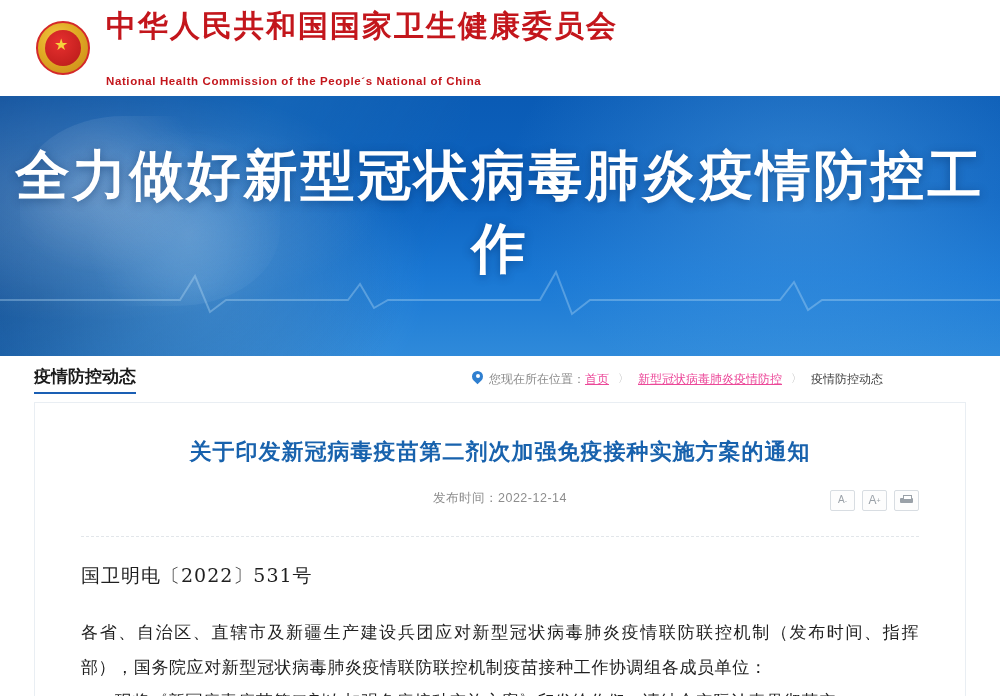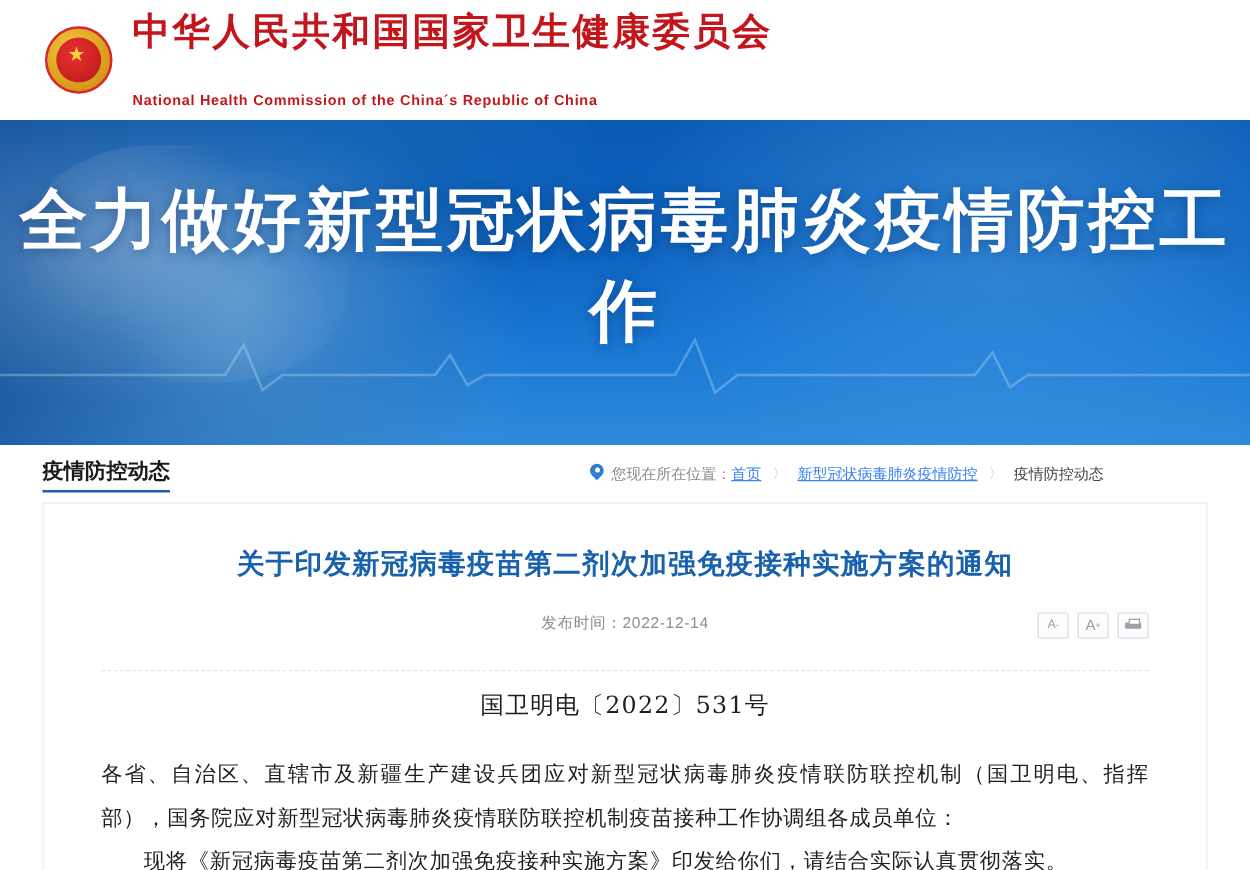--- a/index.html
+++ b/index.html
@@ -161,21 +161,21 @@
     background: #2f7fd0;
   }
   .pin-icon:after {
     content: "";
     position: absolute; left: 3.6px; top: 3.2px;
     width: 4px; height: 4px;
     border-radius: 50%;
     background: #ffffff;
   }
   .crumbs .sep { margin: 0 9px; color: #bdbdbd; font-size: 11px; }
-  .crumbs .lnk { color: #3b82f6; }
+  .crumbs .lnk { color: #ec4899; }
   .crumbs .cur { color: #444444; }
 
   .article-card {
     margin: 0 34px;
     background: #ffffff;
     border: 1px solid #e9eef3;
     border-bottom: none;
     min-height: 268px;
     padding: 34px 46px 0 46px;
   }
@@ -241,22 +241,21 @@
     width: 7px; height: 3px;
     border: 1px solid #9aa1a8;
     border-bottom: none;
     background: #fff;
   }
   .divider {
     margin-top: 12px;
     border-top: 1px dashed #e2e6ea;
   }
   .doc-no {
-    margin-top: 14px;
-    text-align: center;
+    margin-top: 26px;
     font-family: "DejaVu Serif", "Liberation Serif", serif;
     font-size: 19px;
     color: #1f1f1f;
     letter-spacing: 1px;
   }
   .body-text {
     margin-top: 26px;
     font-family: "DejaVu Serif", "Liberation Serif", serif;
     font-size: 17px;
     color: #1f1f1f;
@@ -279,21 +278,21 @@
   </svg>
 
   <div class="masthead">
     <div class="emblem">
       <div class="disc"></div>
       <div class="inner"></div>
       <div class="star">★</div>
     </div>
     <div class="masthead-text">
       <div class="ministry-cn">中华人民共和国国家卫生健康委员会</div>
-      <div class="ministry-en">National Health Commission of the China´s Republic of China</div>
+      <div class="ministry-en">National Health Commission of the People´s National of China</div>
     </div>
   </div>
 
   <div class="banner-title">全力做好新型冠状病毒肺炎疫情防控工作</div>
 </div>
 
 <div class="content-wrap">
 
   <div class="crumb-row">
     <div class="section-title">疫情防控动态</div>
@@ -330,18 +329,18 @@
           <span class="print-glyph"></span>
         </div>
       </div>
     </div>
 
     <div class="divider"></div>
 
     <div class="doc-no">国卫明电〔2022〕531号</div>
 
     <div class="body-text">
-      <p>各省、自治区、直辖市及新疆生产建设兵团应对新型冠状病毒肺炎疫情联防联控机制（国卫明电、指挥部），国务院应对新型冠状病毒肺炎疫情联防联控机制疫苗接种工作协调组各成员单位：</p>
+      <p>各省、自治区、直辖市及新疆生产建设兵团应对新型冠状病毒肺炎疫情联防联控机制（发布时间、指挥部），国务院应对新型冠状病毒肺炎疫情联防联控机制疫苗接种工作协调组各成员单位：</p>
       <p class="indent">现将《新冠病毒疫苗第二剂次加强免疫接种实施方案》印发给你们，请结合实际认真贯彻落实。</p>
     </div>
   </div>
 
 </div>
 
 </body></html>

